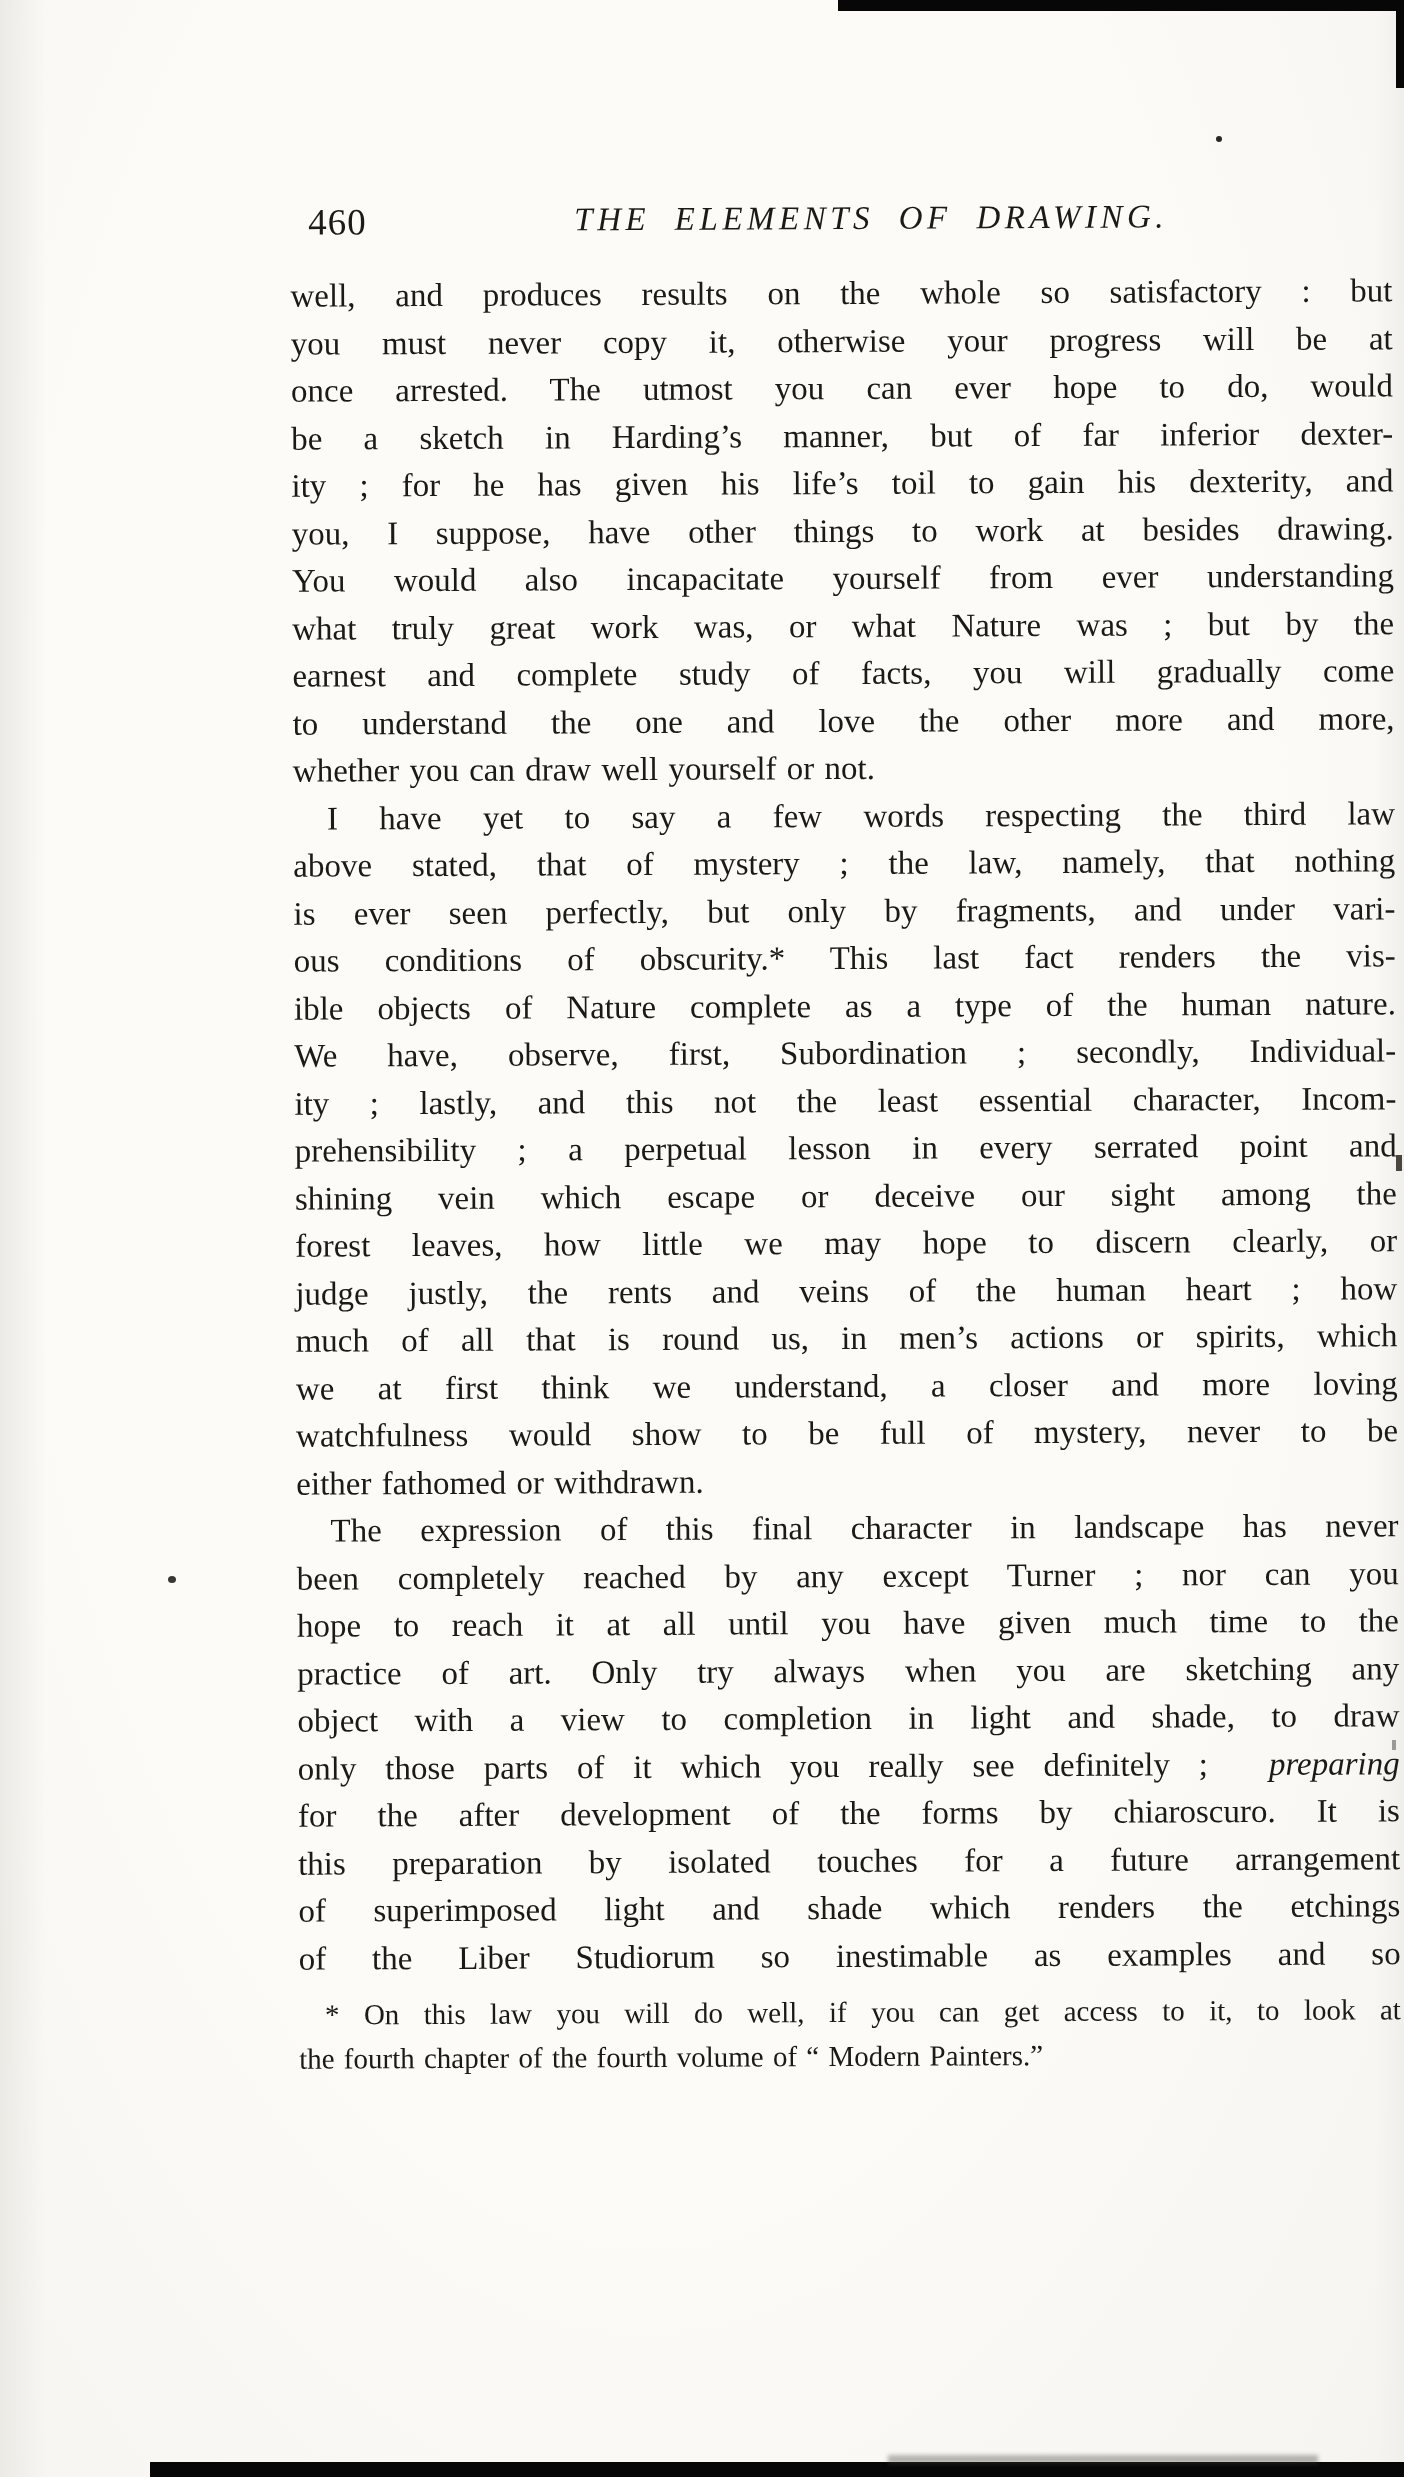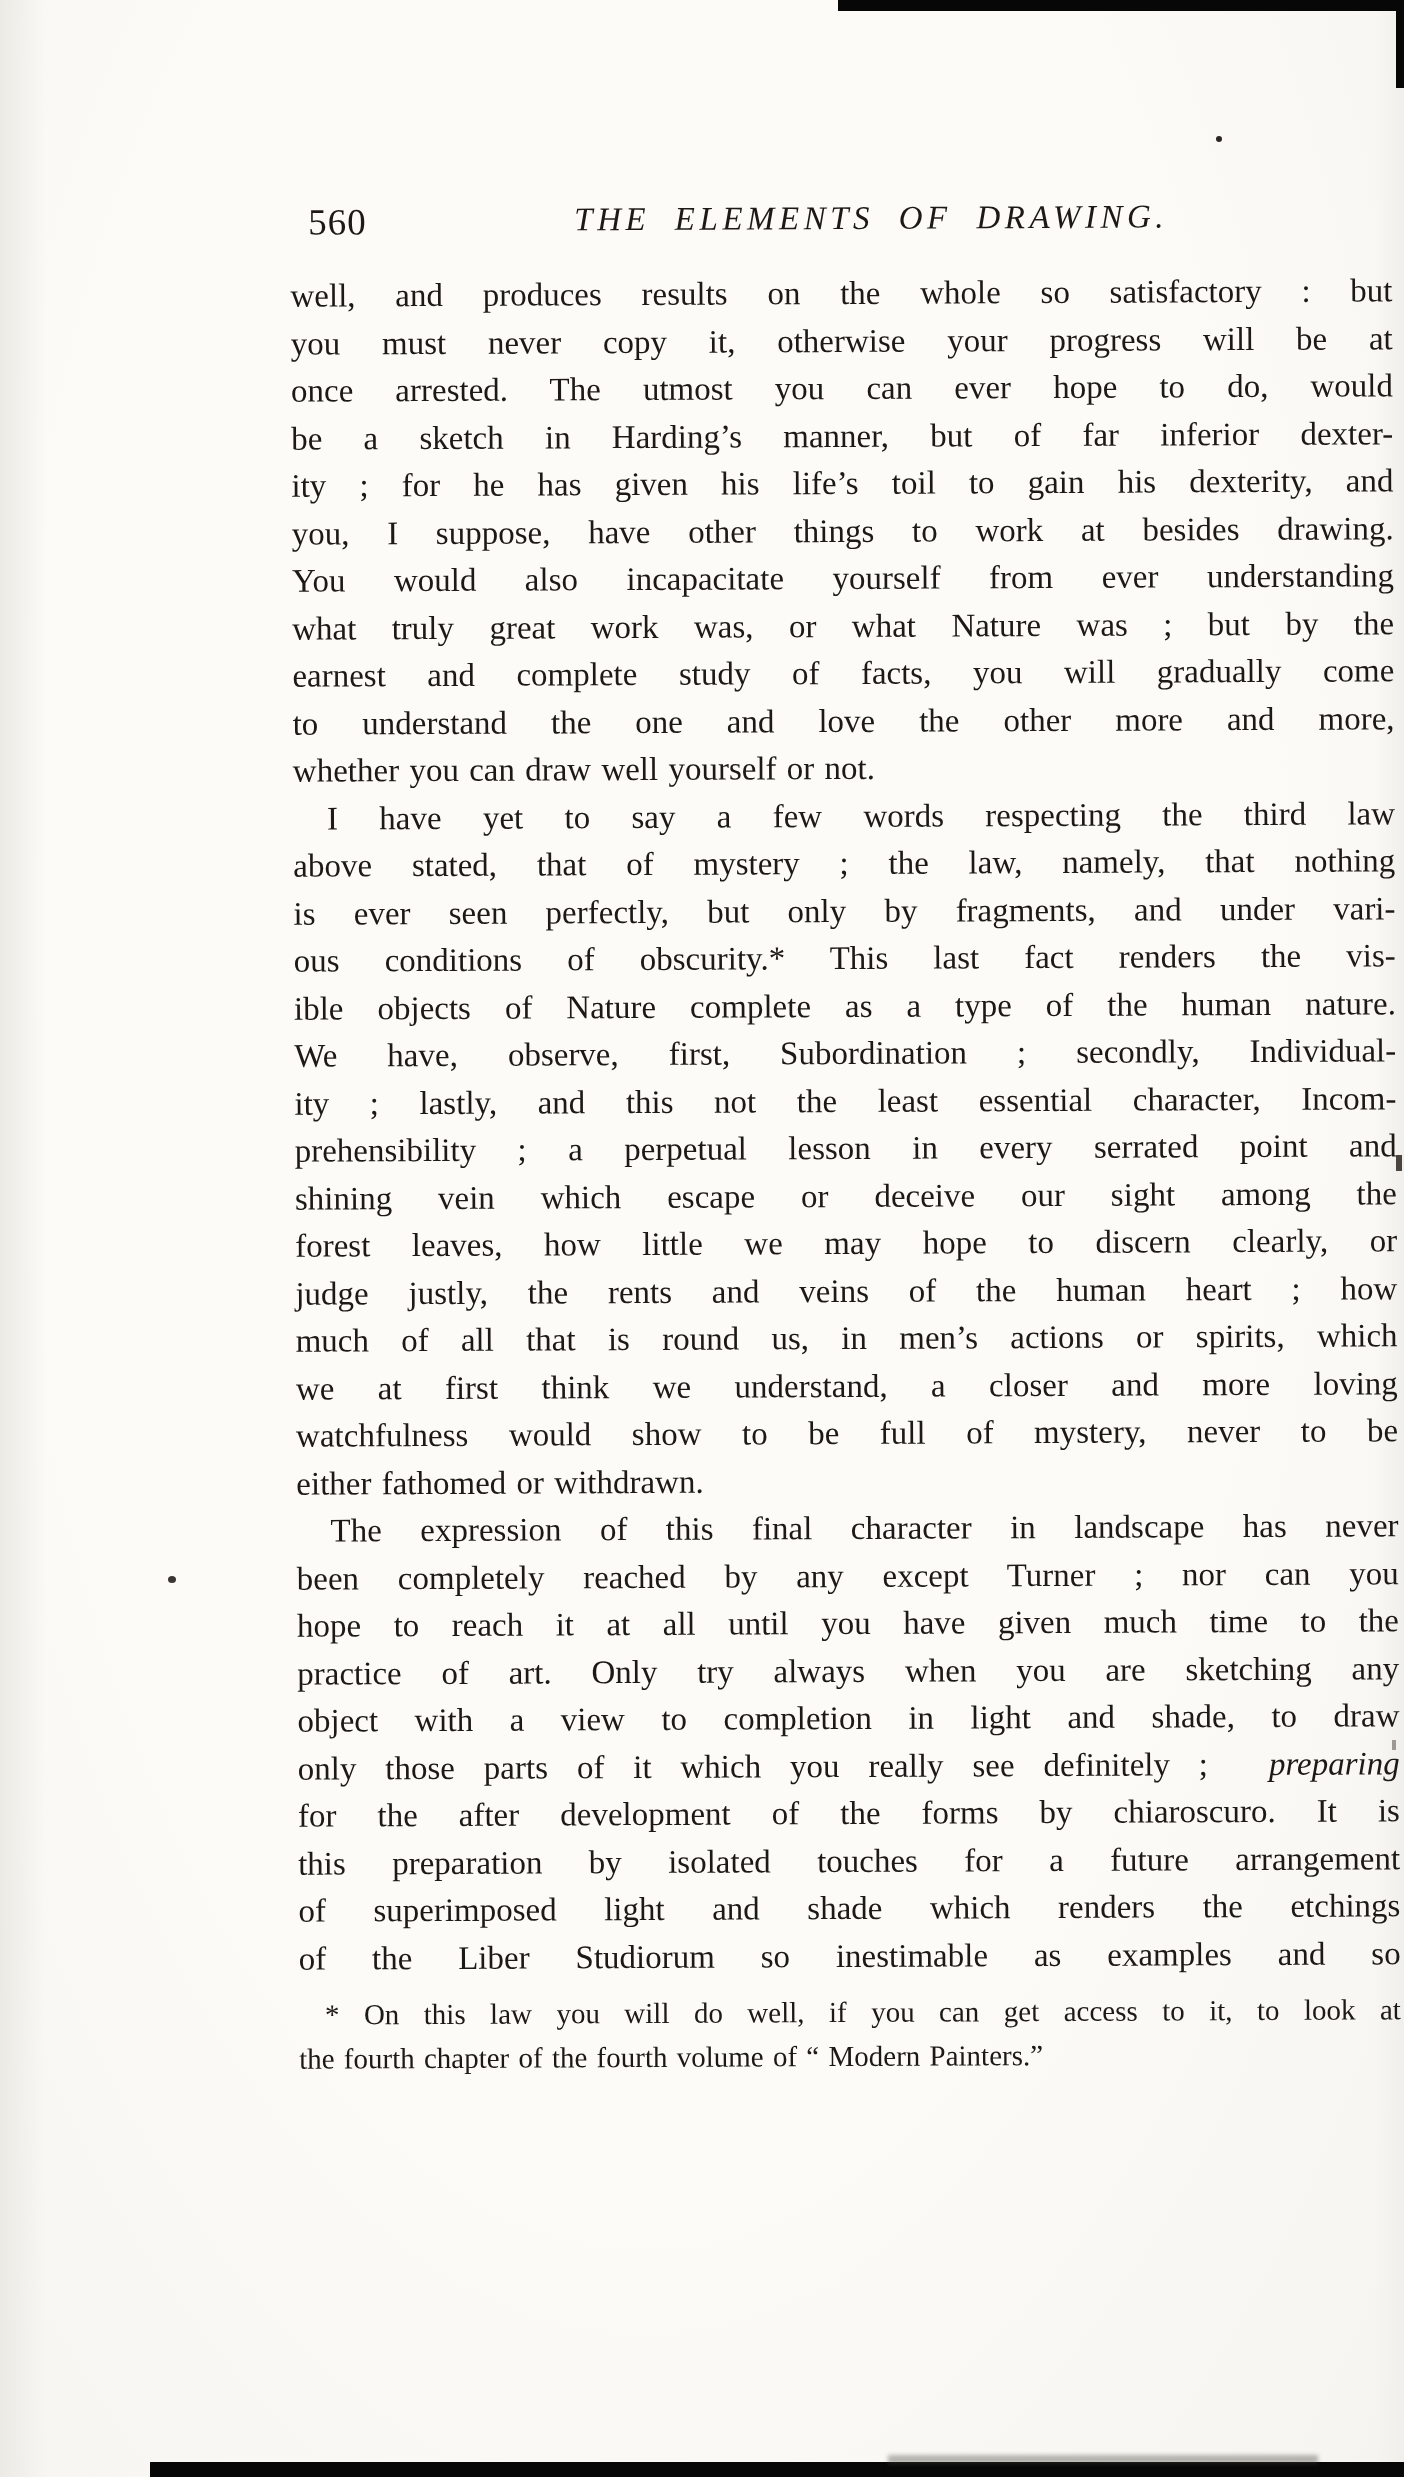--- a/index.html
+++ b/index.html
@@ -67,21 +67,21 @@
   .speck-3 { right: 2px; top: 1155px; width: 6px; height: 16px; background: #4a463f; }
   .speck-4 { left: 1392px; top: 1740px; width: 4px; height: 10px; background: rgba(70,66,60,.5); }
 </style>
 </head>
 <body>
 
 <div class="page">
 
   <div class="content">
     <div class="header">
-      <span class="page-number">560</span>
+      <span class="page-number">460</span>
       <span class="running-title">THE ELEMENTS OF DRAWING.</span>
     </div>
     <div>
         <div class="paragraph">
           <div class="line">well, and produces results on the whole so satisfactory : but</div>
           <div class="line">you must never copy it, otherwise your progress will be at</div>
           <div class="line">once arrested.  The utmost you can ever hope to do, would</div>
           <div class="line">be a sketch in Harding’s manner, but of far inferior dexter-</div>
           <div class="line">ity ; for he has given his life’s toil to gain his dexterity, and</div>
           <div class="line">you, I suppose, have other things to work at besides drawing.</div>

